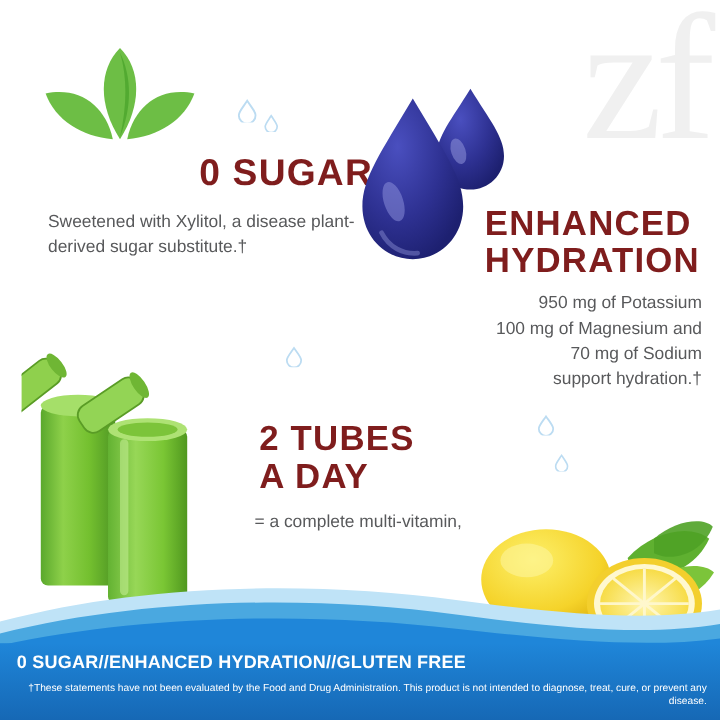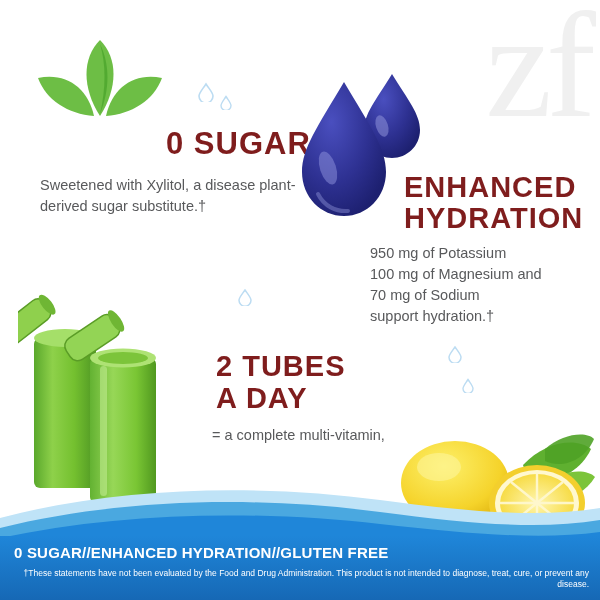--- a/index.html
+++ b/index.html
@@ -36,21 +36,21 @@
   .p-sugar{position:absolute;left:40px;top:175px;width:270px;}
 
   
   .drops{position:absolute;left:300px;top:60px;width:130px;height:180px;}
   .h-hydration{
     position:absolute;left:404px;top:172px;
     font-size:29px;line-height:31px;
   }
   .p-hydration{
     position:absolute;left:370px;top:243px;width:215px;
-    text-align:left;
+    text-align:right;
   }
 
   
   .tubes{position:absolute;left:18px;top:280px;width:185px;height:230px;}
   .h-tubes{
     position:absolute;left:216px;top:350px;
     font-size:29px;line-height:32px;
   }
   .p-tubes{position:absolute;left:212px;top:425px;width:240px;}
 

